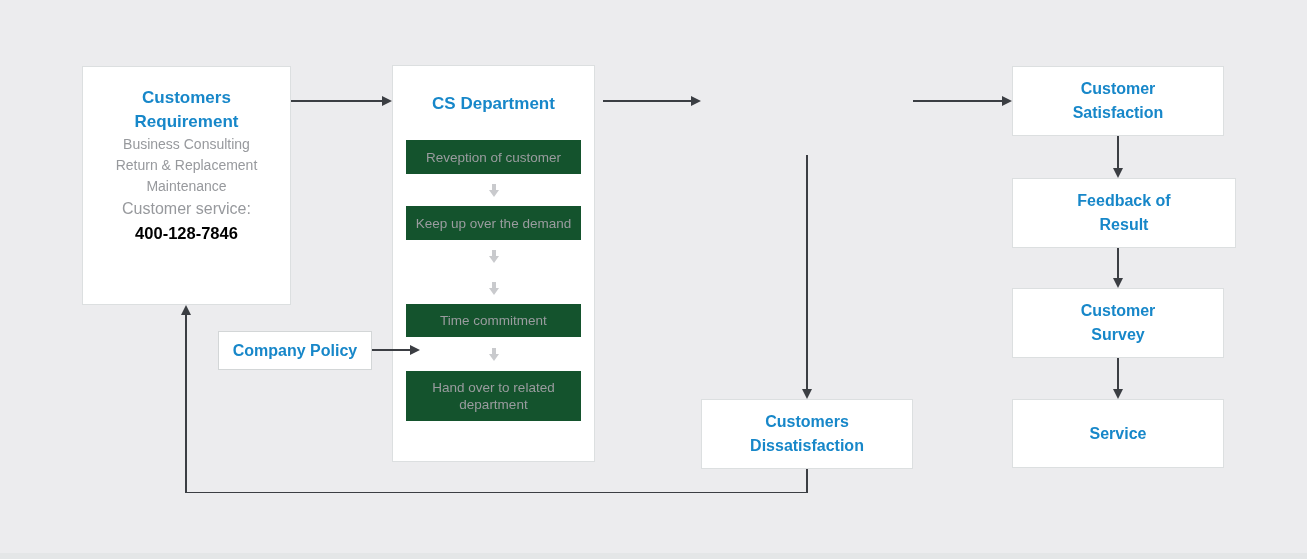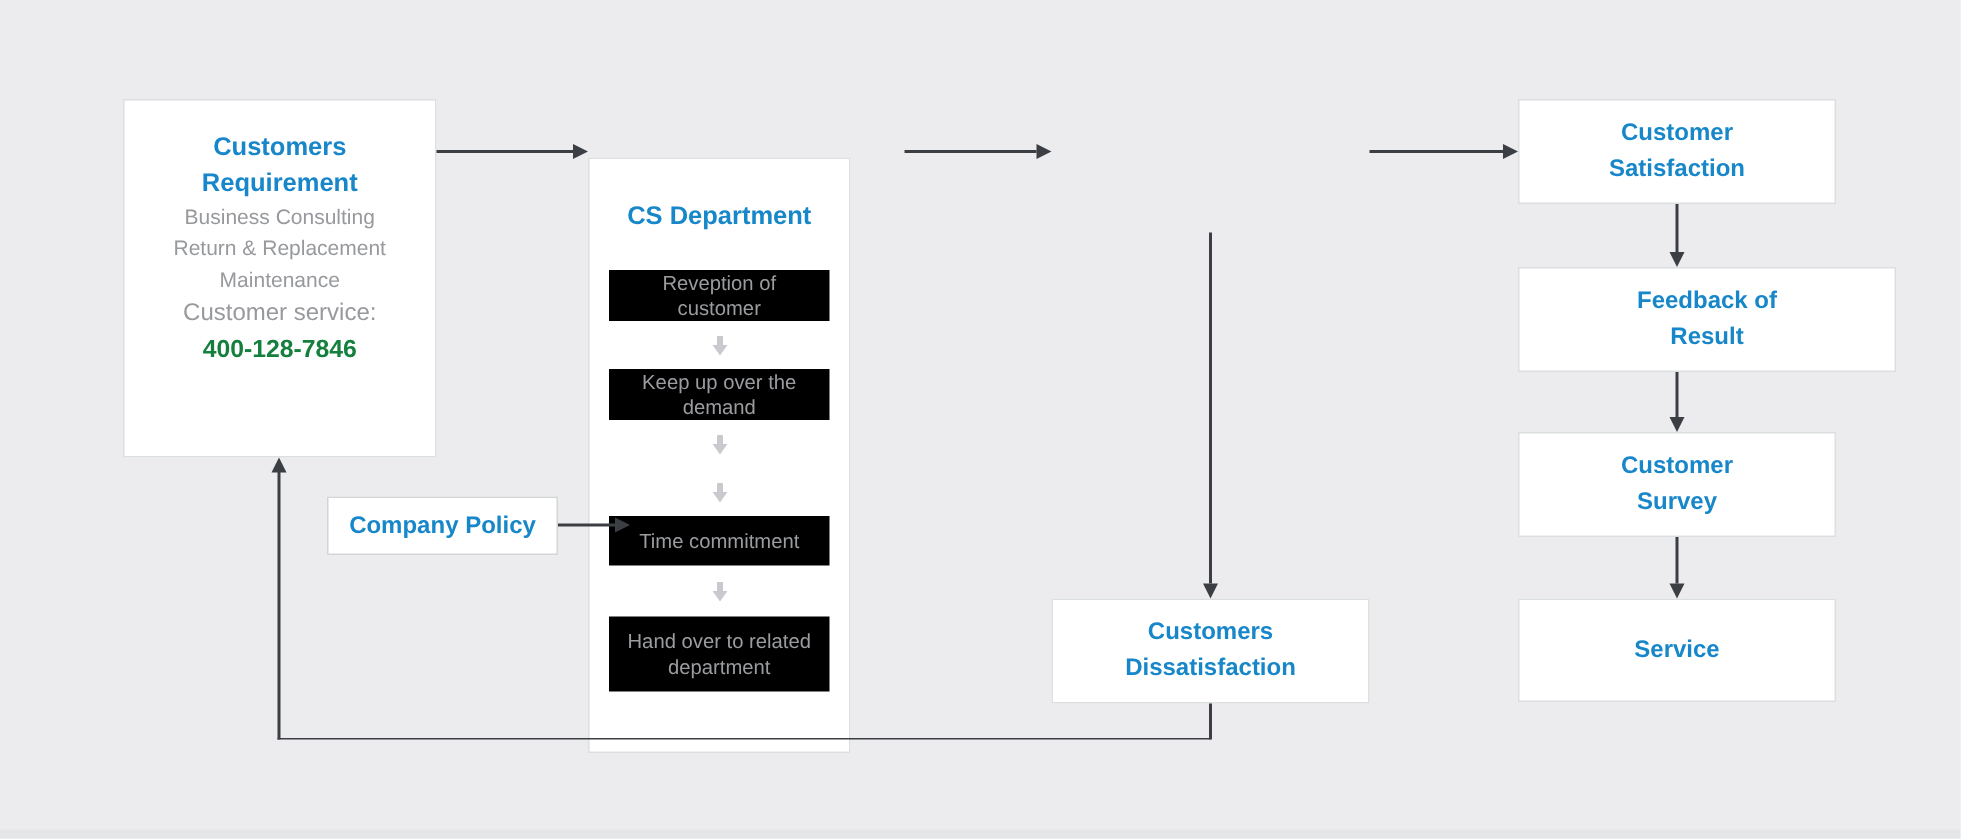--- a/index.html
+++ b/index.html
@@ -13,38 +13,38 @@
   .t17 { font-size:17px; line-height:24px; }
   .t16 { font-size:16px; line-height:24px; }
   .vcenter { display:flex; flex-direction:column; justify-content:center; align-items:center; }
   .line { display:block; }
 
   
   .b1 { left:82px; top:66px; width:209px; height:239px; }
   .b1 .title { margin-top:19px; }
   .b1 .items { color:#97999d; font-size:14px; line-height:21px; }
   .b1 .svc-label { color:#97999d; font-size:16px; line-height:24px; }
-  .b1 .svc-phone { color:#15803d; font-weight:bold; font-size:16.5px; line-height:24px; }
+  .b1 .svc-phone { color:#000000; font-weight:bold; font-size:16.5px; line-height:24px; }
 
   
-  .b2 { left:392px; top:65px; width:175px; height:397px;margin-top:40px; }
+  .b2 { left:392px; top:65px; width:203px; height:397px; }
   .b2 .title { margin-top:26px; margin-bottom:24px; }
-  .step { margin:0 13px; background:#000000; color:#9a9c9f; font-size:13.5px; line-height:17px;
+  .step { margin:0 13px; background:#14532d; color:#9a9c9f; font-size:13.5px; line-height:17px;
           display:flex; align-items:center; justify-content:center; padding:0 6px; }
   .s34 { height:34px; } .s33 { height:33px; } .s50 { height:50px; }
   .gap { height:32px; display:flex; align-items:center; justify-content:center; }
   .gap34 { height:34px; }
 
   
   .b3 { left:218px; top:331px; width:154px; height:39px; border-color:#d3d6d7; }
 
   
   .b4 { left:701px; top:65px; width:212px; height:90px; }
   .b5 { left:1012px; top:66px; width:212px; height:70px; }
-  .b6 { left:1012px; top:178px; width:252px; height:70px; }
+  .b6 { left:1012px; top:178px; width:224px; height:70px; }
   .b7 { left:1012px; top:288px; width:212px; height:70px; }
   .b8 { left:1012px; top:399px; width:212px; height:69px; }
   .b9 { left:701px; top:399px; width:212px; height:70px; }
 
   
   .hline, .vline { position:absolute; background:#3b3e43; }
   .hline { height:1.5px; }
   .vline { width:1.5px; }
   .arr { position:absolute; width:0; height:0; }
   .arr-right { border-left:10px solid #3b3e43; border-top:5px solid transparent; border-bottom:5px solid transparent; }

